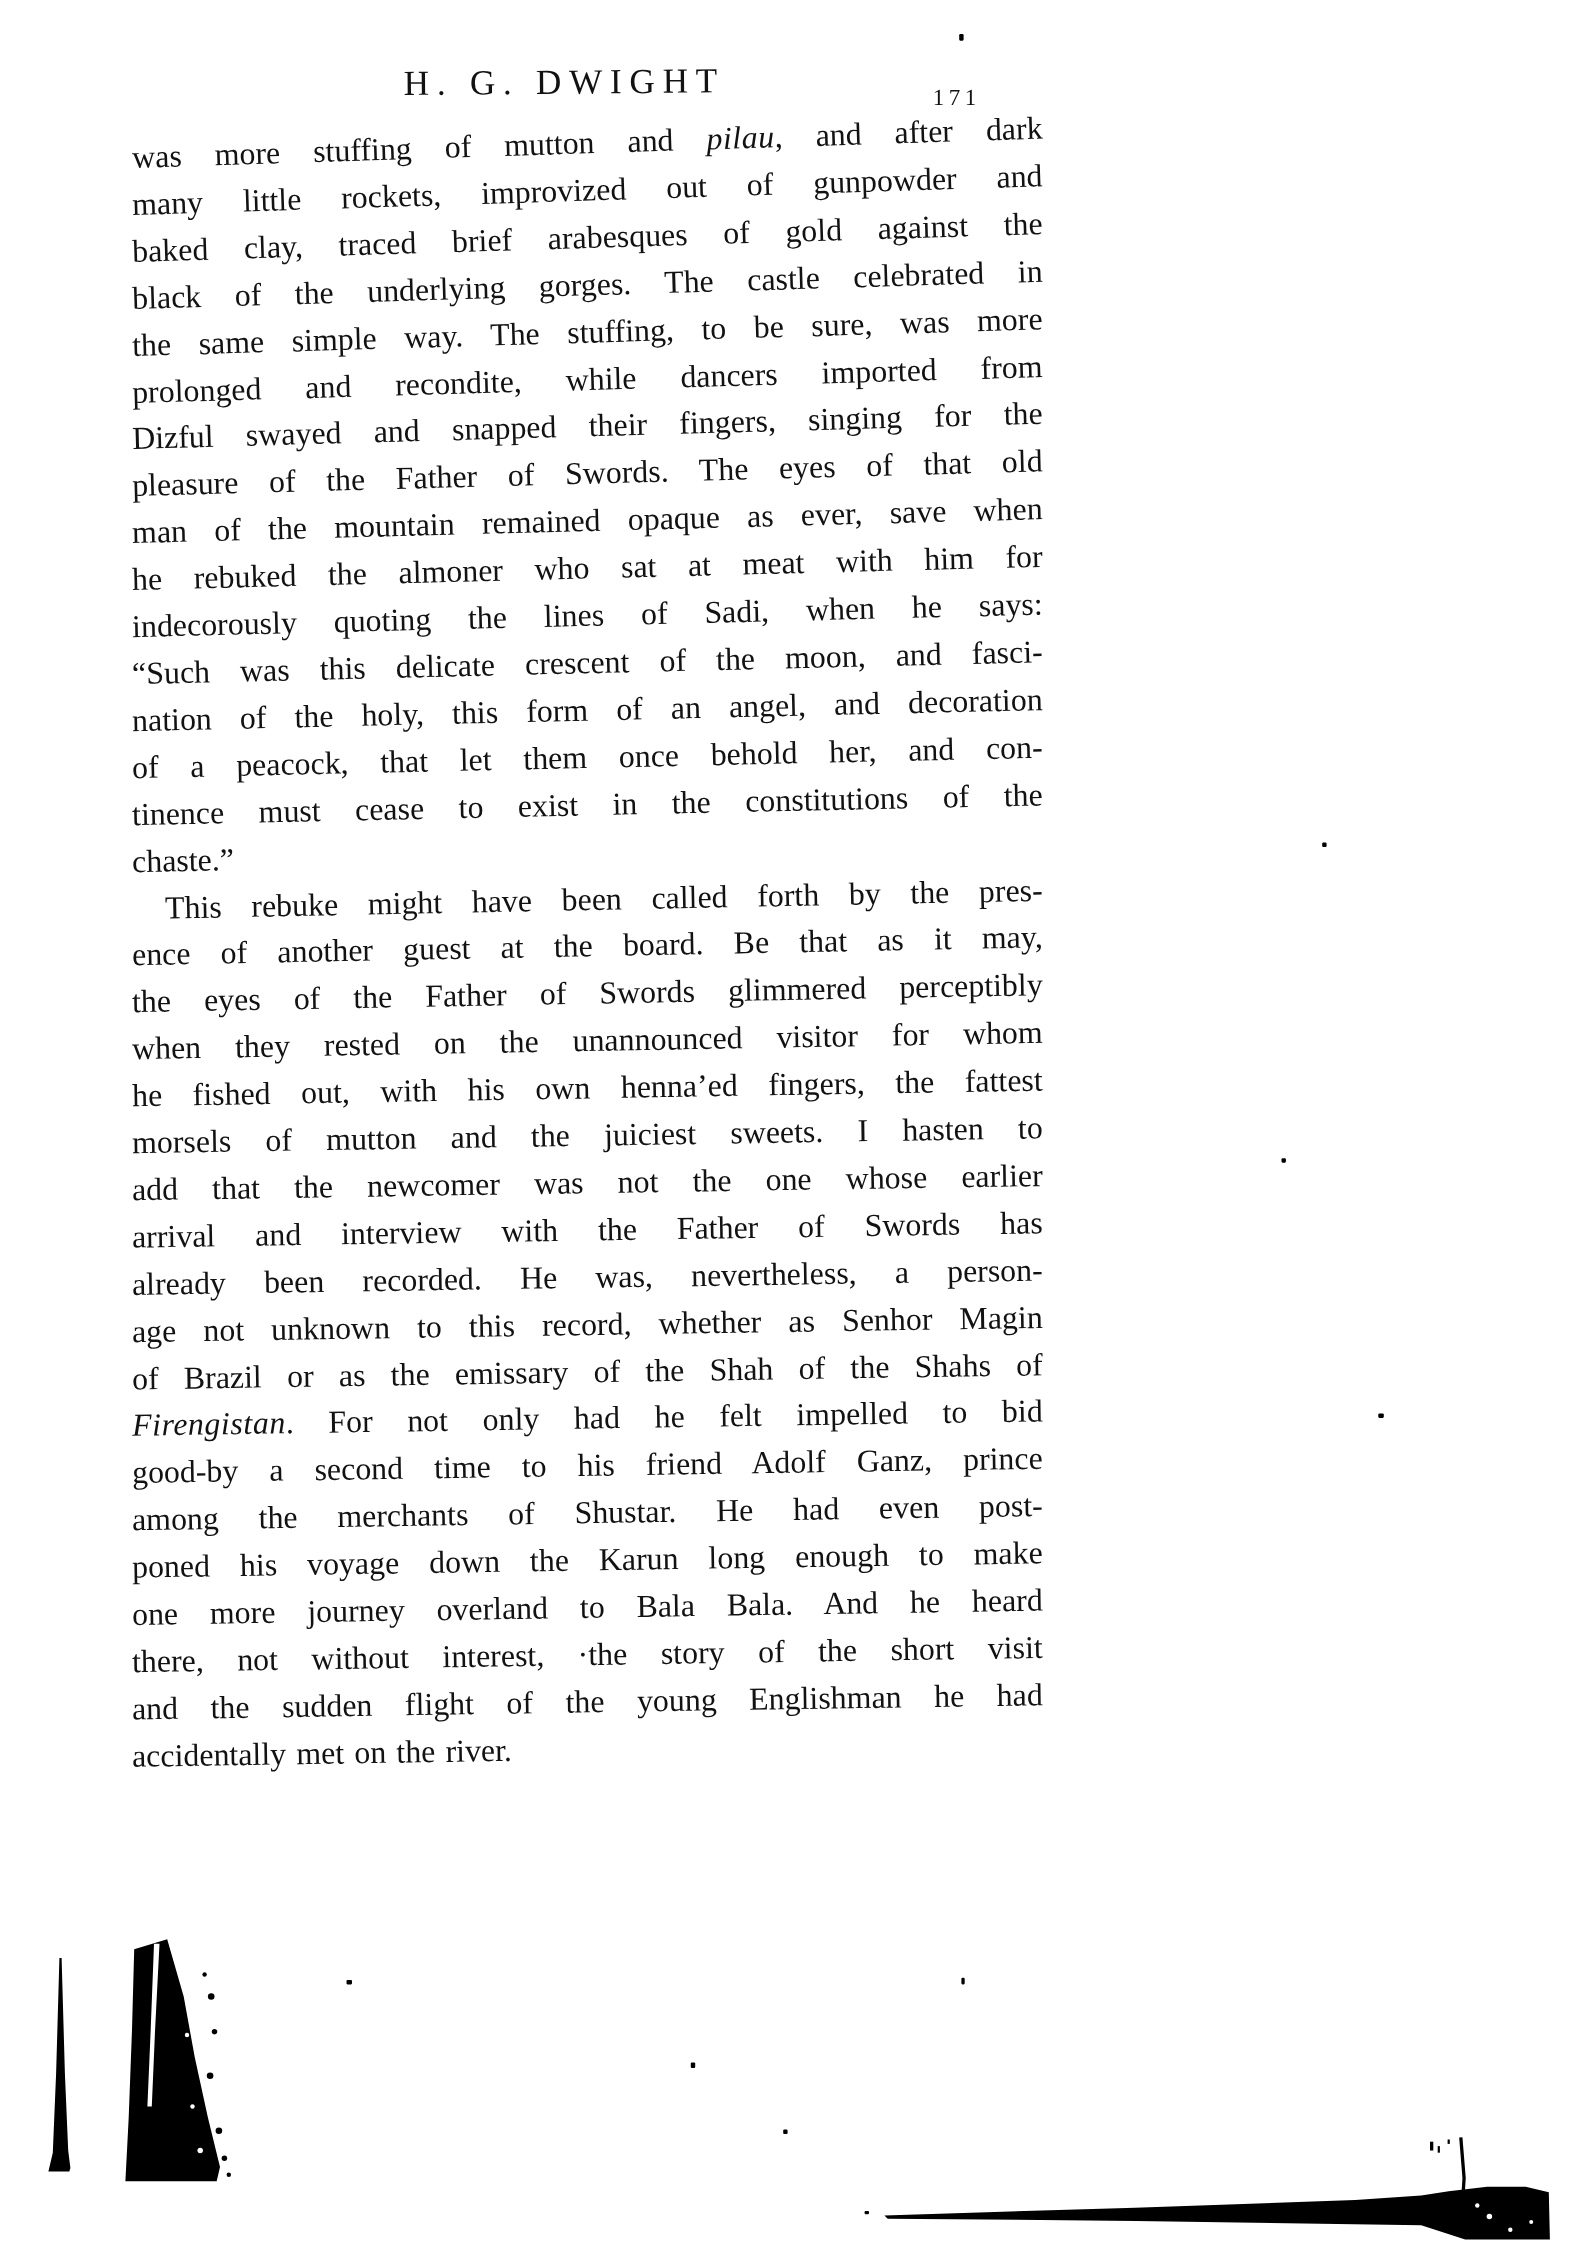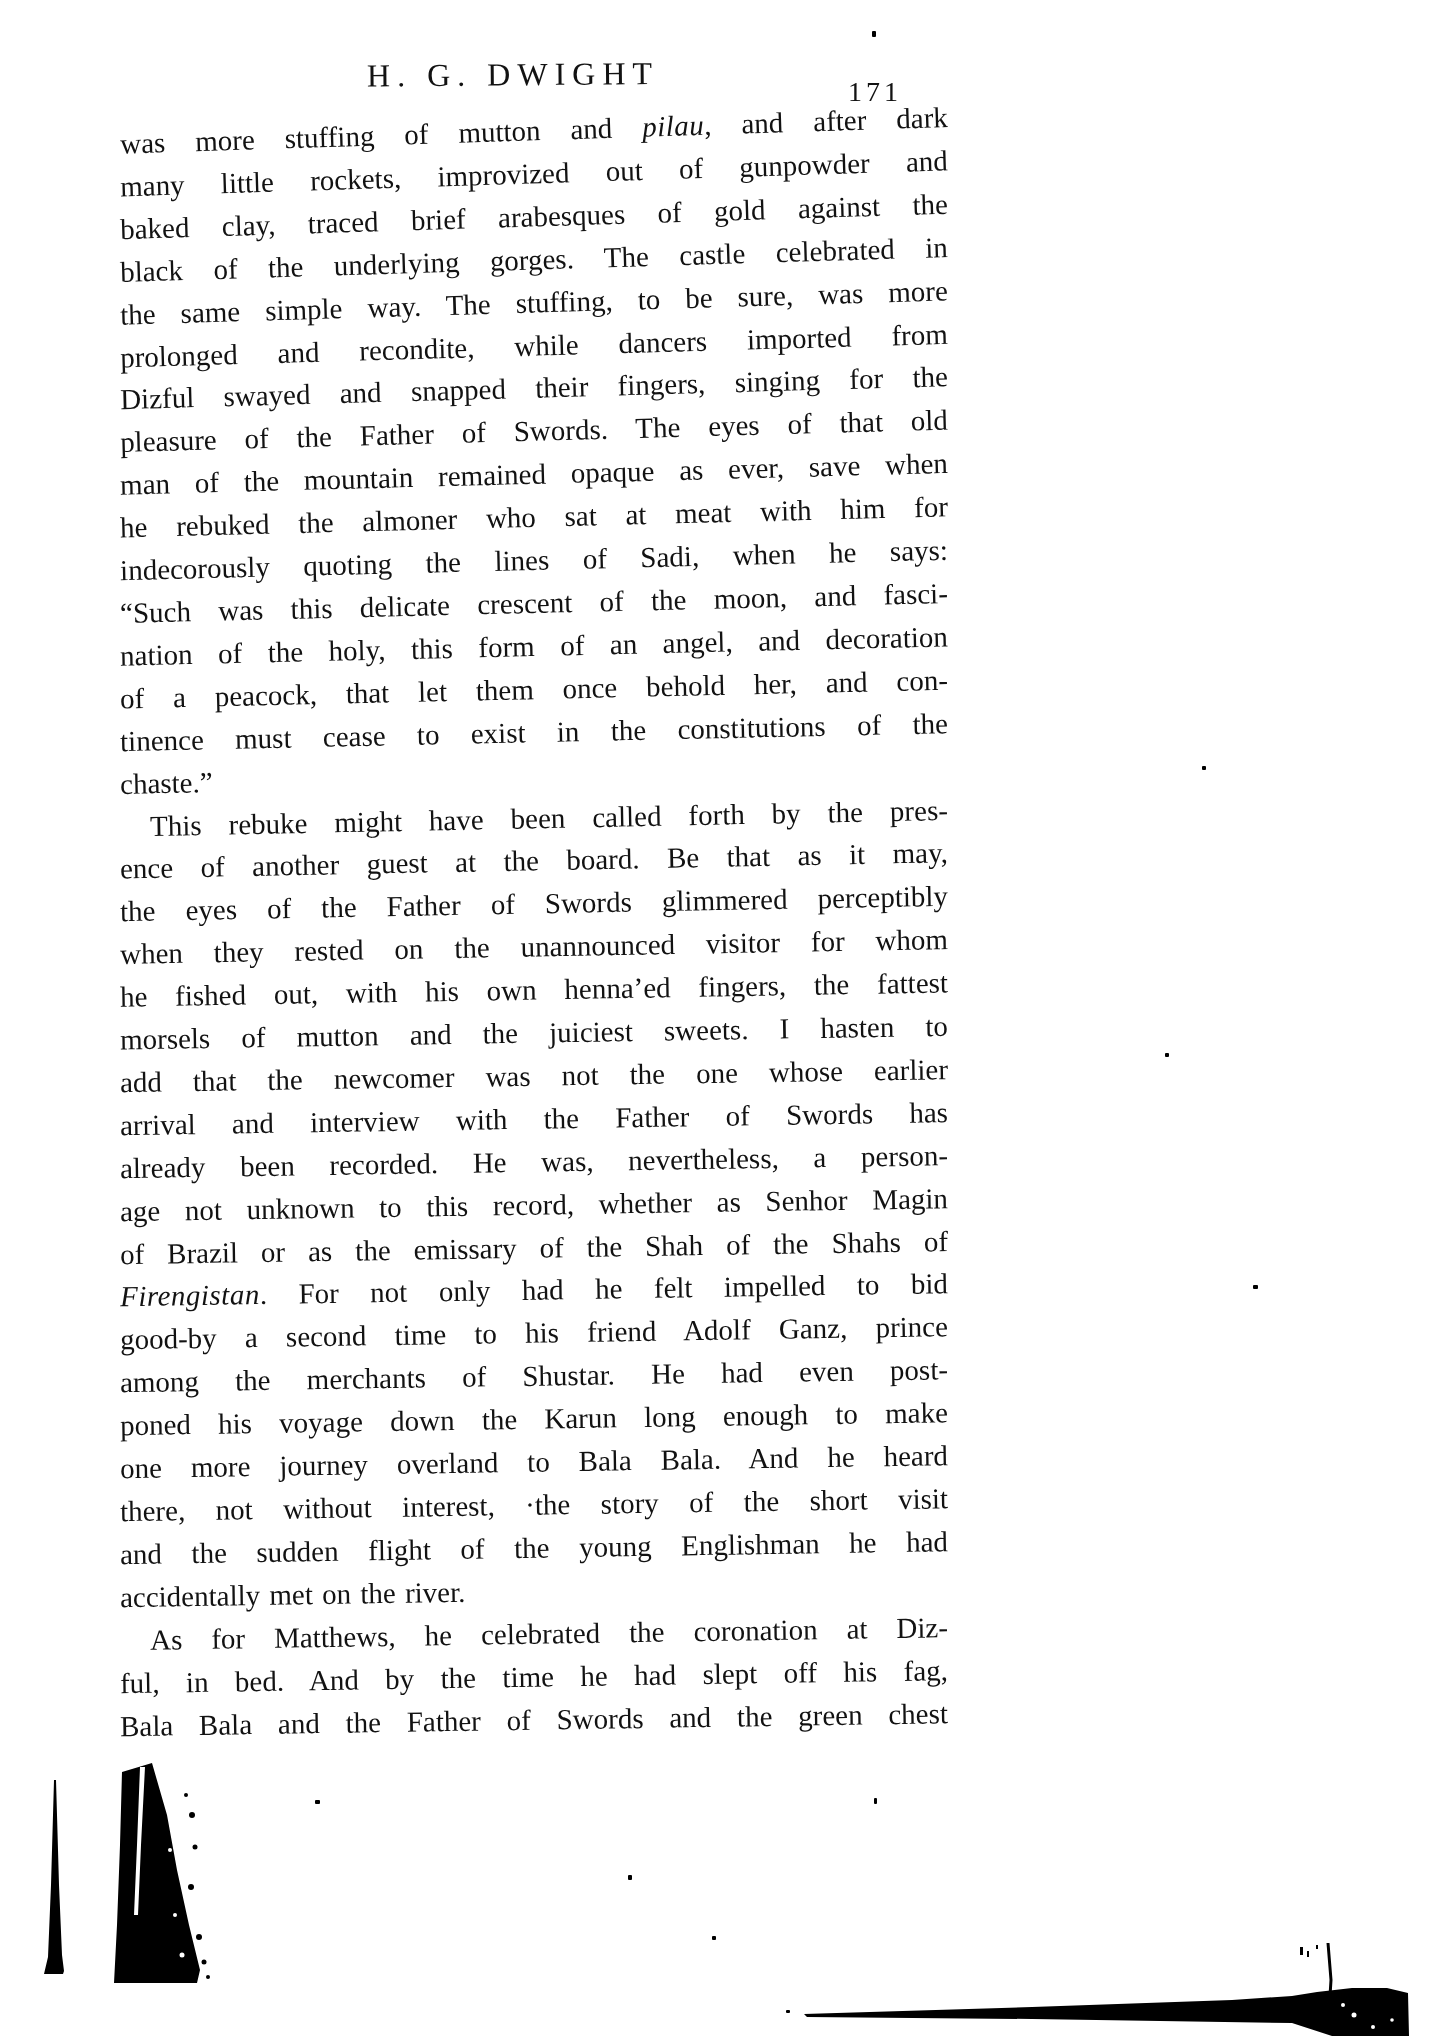--- a/index.html
+++ b/index.html
@@ -15,21 +15,21 @@
 
   .running-title {
     position:absolute; top:56px; left:78px; width:828px;
     text-align:center; text-indent:-42px;
     font-size:32px; letter-spacing:7px;
     transform:rotate(-0.5deg);
     white-space:nowrap;
   }
   .page-number {
     position:absolute; top:76px; left:806px;
-    font-size:28px; letter-spacing:4px;
+    font-size:21px; letter-spacing:4px;
   }
 
   .text-block {
     position:absolute; top:112px; left:78px; width:828px;
     font-size:29px; line-height:42.9px;
     word-spacing:2px;
   }
   .line {
     text-align:justify;
     text-align-last:justify;
@@ -87,25 +87,20 @@
         <div class="line" style="transform: rotate(-0.9deg);">of Brazil or as the emissary of the Shah of the Shahs of</div>
         <div class="line" style="transform: rotate(-0.9deg);"><i>Firengistan</i>. For not only had he felt impelled to bid</div>
         <div class="line" style="transform: rotate(-0.9deg);">good-by a second time to his friend Adolf Ganz, prince</div>
         <div class="line" style="transform: rotate(-0.9deg);">among the merchants of Shustar. He had even post-</div>
         <div class="line" style="transform: rotate(-0.9deg);">poned his voyage down the Karun long enough to make</div>
         <div class="line" style="transform: rotate(-0.9deg);">one more journey overland to Bala Bala. And he heard</div>
         <div class="line" style="transform: rotate(-0.9deg);">there, not without interest, ·the story of the short visit</div>
         <div class="line" style="transform: rotate(-0.9deg);">and the sudden flight of the young Englishman he had</div>
         <div class="line short" style="transform: rotate(-0.9deg);">accidentally met on the river.</div>
       </div>
-      <div class="para">
-        <div class="line ind" style="transform: rotate(-0.9deg);">As for Matthews, he celebrated the coronation at Diz-</div>
-        <div class="line" style="transform: rotate(-0.9deg);">ful, in bed. And by the time he had slept off his fag,</div>
-        <div class="line" style="transform: rotate(-0.9deg);">Bala Bala and the Father of Swords and the green chest</div>
-      </div>
     </div>
 
   <div class="dot" style="left:830px; top:31px;  width:4px; height:6px;"></div>
   <div class="dot" style="left:1160px;top:766px; width:4px; height:4px;"></div>
   <div class="dot" style="left:1123px;top:1053px;width:4px; height:4px;"></div>
   <div class="dot" style="left:1211px;top:1285px;width:5px; height:4px;"></div>
   <div class="dot" style="left:273px; top:1800px;width:5px; height:4px;"></div>
   <div class="dot" style="left:586px; top:1875px;width:4px; height:5px;"></div>
   <div class="dot" style="left:670px; top:1936px;width:4px; height:4px;"></div>
   <div class="dot" style="left:832px; top:1798px;width:3px; height:6px;"></div>

